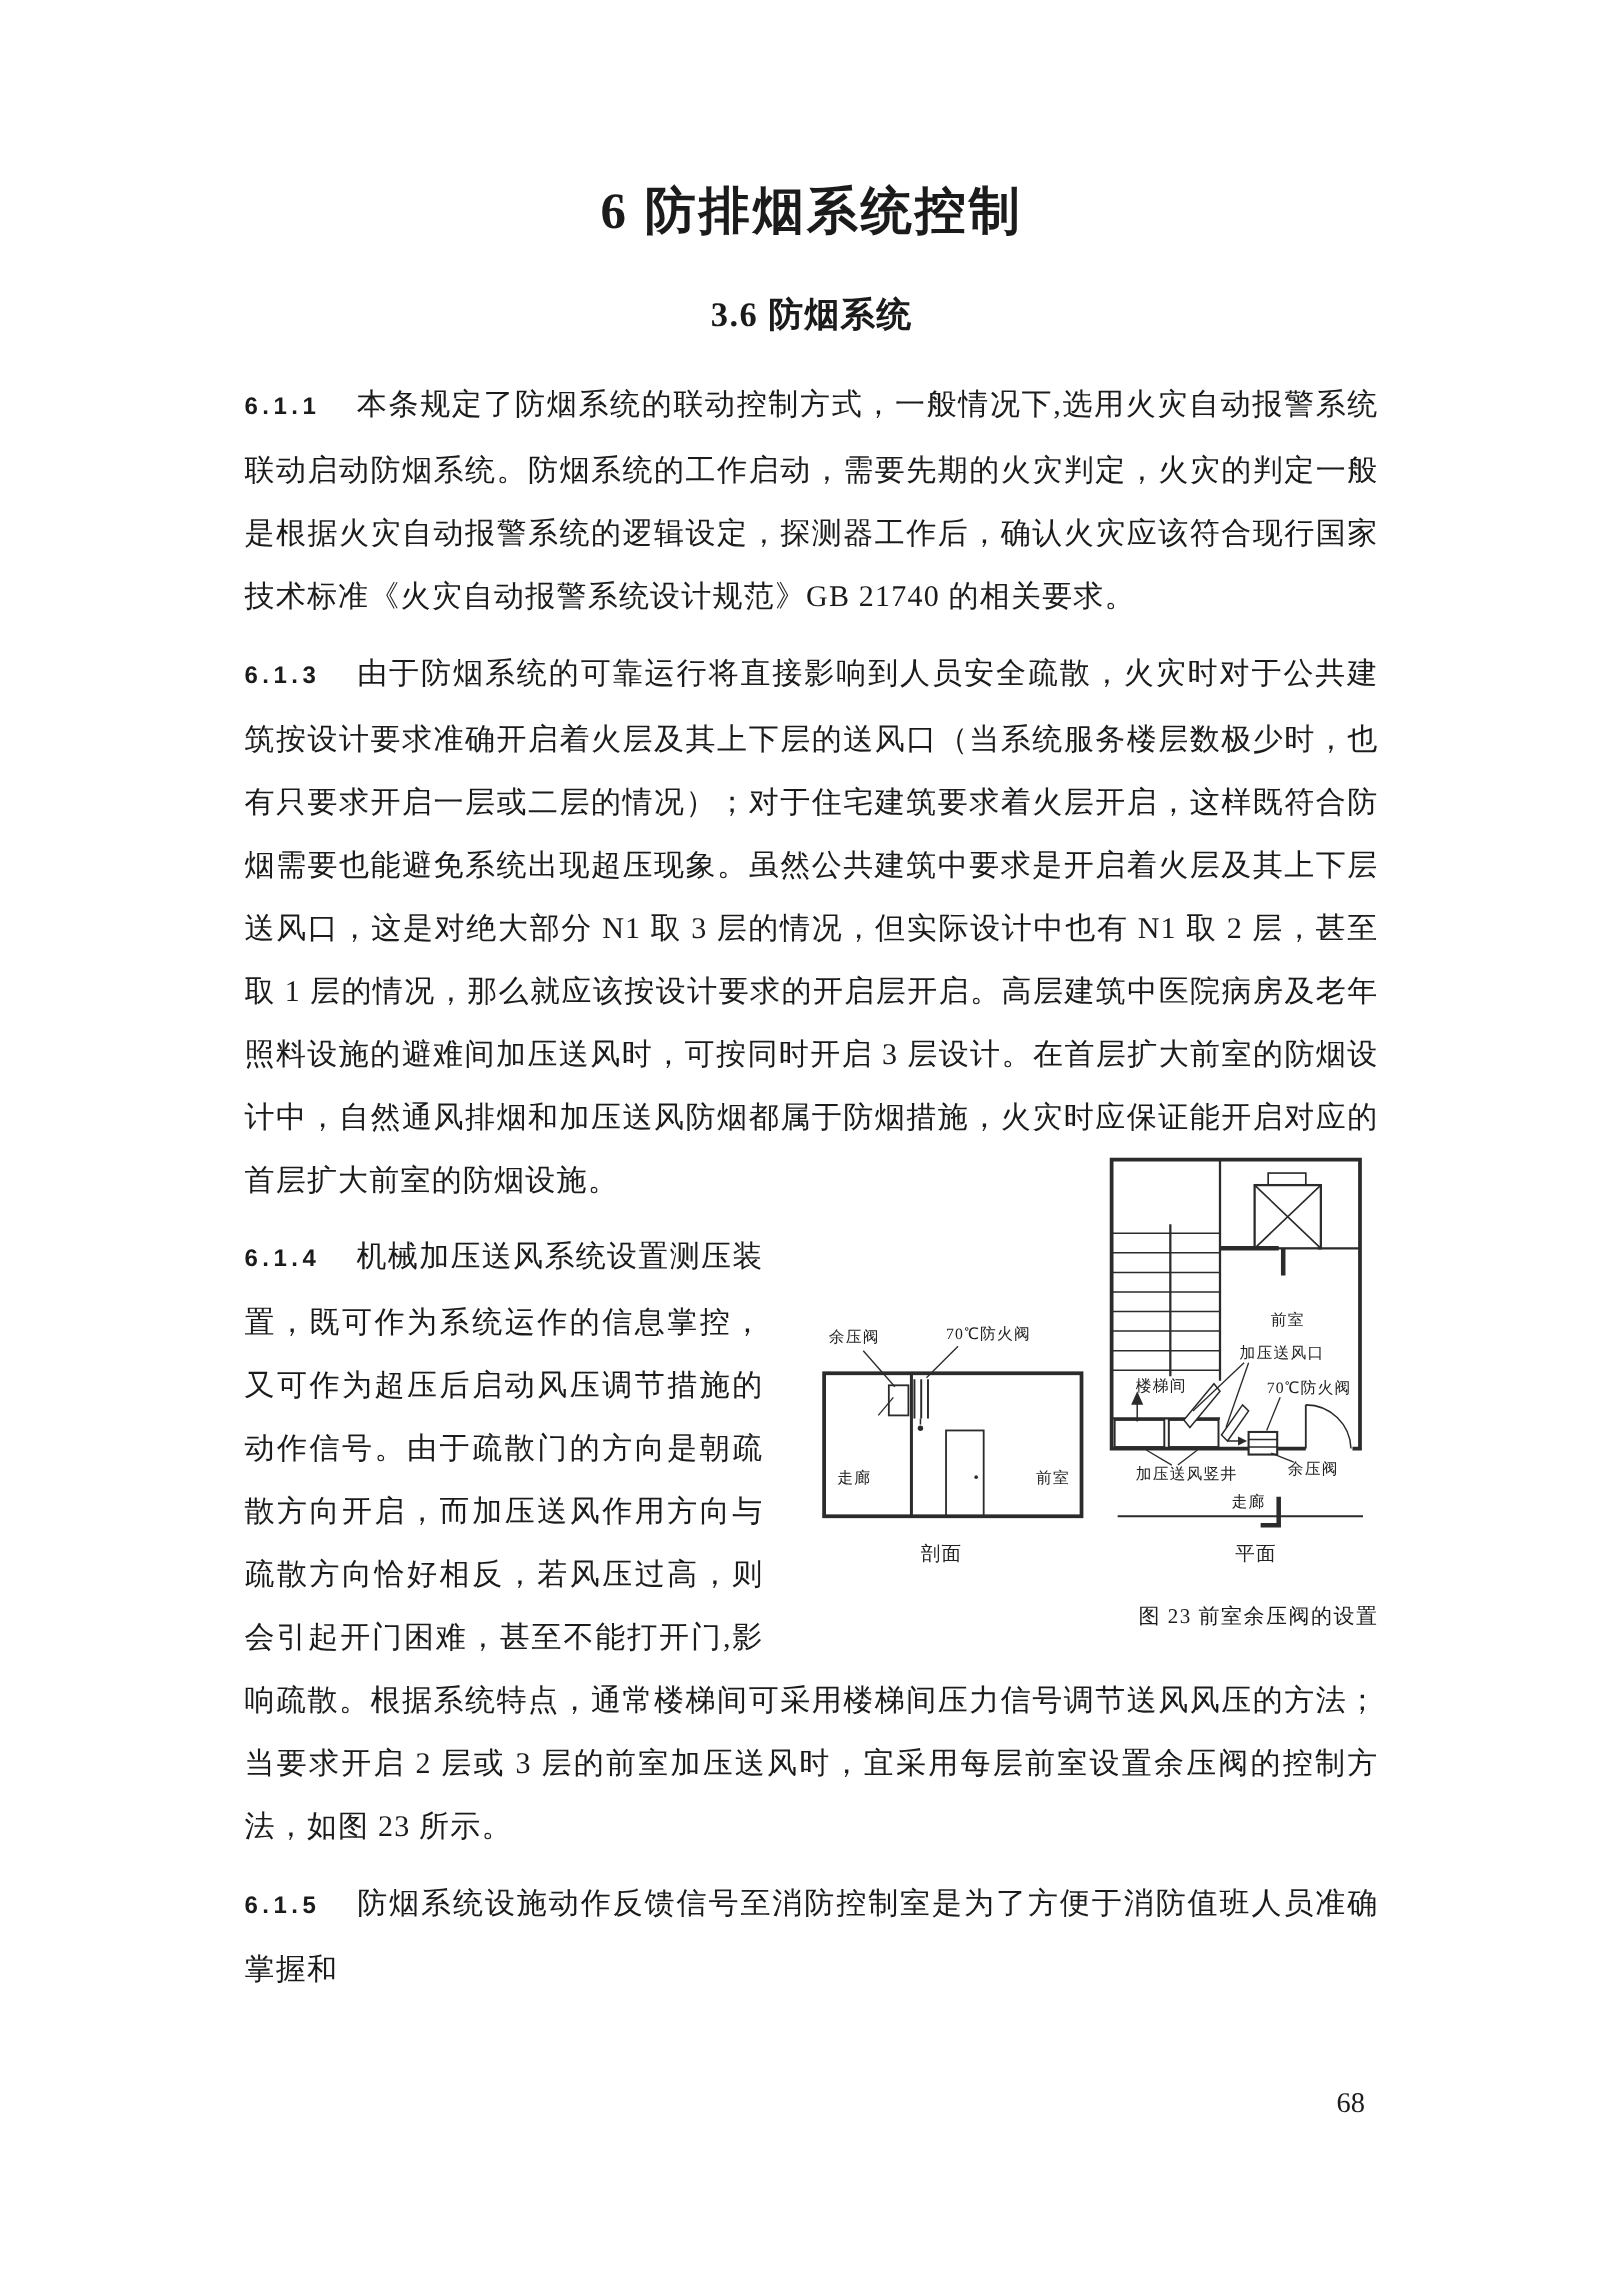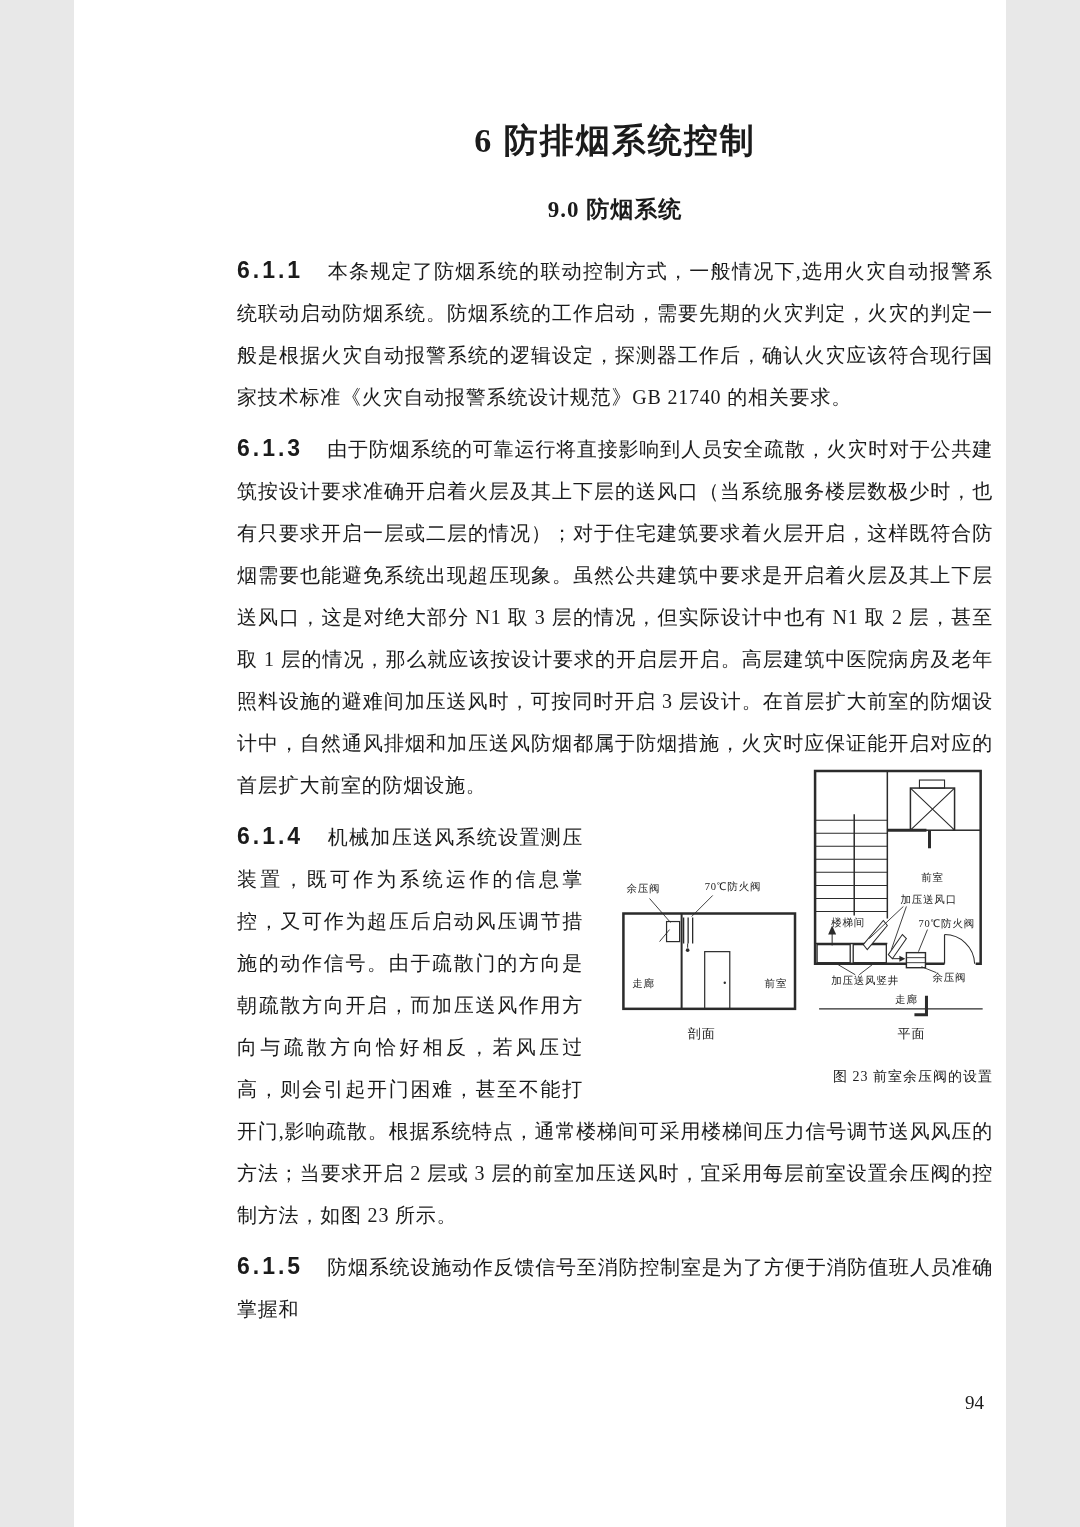--- a/index.html
+++ b/index.html
@@ -1,47 +1,47 @@
 <!DOCTYPE html>
 <html><head>
 <meta charset="utf-8">
 <style>
   html,body { margin:0; padding:0; background:#e8e8e8; }
   .page {
-    width:932px; height:1527px; background:#ffffff; position:relative;
+    width:1080px; height:1527px; background:#ffffff; position:relative;
     margin:0 auto; overflow:hidden;
     font-family:"Liberation Serif", serif; color:#1b1b1b;
   }
   .content { position:absolute; left:163px; top:118px; width:756px; }
   .doc-title { font-size:34px; font-weight:bold; text-align:center; margin:0 0 30px 0; letter-spacing:2px; }
   .doc-subtitle { font-size:23px; font-weight:bold; text-align:center; margin:0 0 24px 0; letter-spacing:1px; }
   .para { font-size:20px; line-height:42px; text-align:justify; margin:0 0 9px 0; letter-spacing:0.8px; }
   .pnum {
     font-family:"Liberation Sans", sans-serif; font-weight:bold;
-    font-size:23px; letter-spacing:3px; margin-right:24px; white-space:nowrap;
+    font-size:16px; letter-spacing:3px; margin-right:24px; white-space:nowrap;
   }
   .figure-float { float:right; width:402px; margin:4px 0 8px 8px; }
   .figure-float svg { display:block; width:402px; height:286px; }
   .figure-caption { display:block; text-align:right; font-size:14px; margin-top:2px; letter-spacing:1px; }
   .page-number { position:absolute; left:891px; top:1392px; font-size:19px; }
   
   .dl { stroke:#2b2b2b; fill:none; }
   .df { fill:#ffffff; stroke:#2b2b2b; }
   .dd { fill:#2b2b2b; stroke:none; }
   svg text { fill:#222222; font-family:"Liberation Serif", serif; font-size:10.5px; }
   svg text.sub { font-size:13px; }
 </style>
 </head>
 <body>
 
 <div class="page">
   <div class="content">
 
     <div class="doc-title">6 防排烟系统控制</div>
-    <div class="doc-subtitle">9.0 防烟系统</div>
+    <div class="doc-subtitle">3.6 防烟系统</div>
 
     <p class="para"><span class="pnum">6.1.1</span><span>本条规定了防烟系统的联动控制方式，一般情况下,选用火灾自动报警系统联动启动防烟系统。防烟系统的工作启动，需要先期的火灾判定，火灾的判定一般是根据火灾自动报警系统的逻辑设定，探测器工作后，确认火灾应该符合现行国家技术标准《火灾自动报警系统设计规范》GB 21740 的相关要求。</span></p>
 
 
     <p class="para"><span class="pnum">6.1.3</span><span>由于防烟系统的可靠运行将直接影响到人员安全疏散，火灾时对于公共建筑按设计要求准确开启着火层及其上下层的送风口（当系统服务楼层数极少时，也有只要求开启一层或二层的情况）；对于住宅建筑要求着火层开启，这样既符合防烟需要也能避免系统出现超压现象。虽然公共建筑中要求是开启着火层及其上下层送风口，这是对绝大部分 N1 取 3 层的情况，但实际设计中也有 N1 取 2 层，甚至取 1 层的情况，那么就应该按设计要求的开启层开启。高层建筑中医院病房及老年照料设施的避难间加压送风时，可按同时开启 3 层设计。在首层扩大前室的防烟设计中，自然通风排烟和加压送风防烟都属于防烟措施，火灾</span><span class="figure-float">
           <svg viewBox="0 0 400 285" xmlns="http://www.w3.org/2000/svg">
 
         <g>
           <rect class="dl" x="32" y="145" width="171" height="95" stroke-width="2.5"></rect>
           <path class="dl" d="M90,145 V240" stroke-width="2"></path>
@@ -119,14 +119,14 @@
       </svg>
           <span class="figure-caption">图 23 前室余压阀的设置</span>
         </span><span>时应保证能开启对应的首层扩大前室的防烟设施。</span></p>
 
     <p class="para"><span class="pnum">6.1.4</span><span>机械加压送风系统设置测压装置，既可作为系统运作的信息掌控，又可作为超压后启动风压调节措施的动作信号。由于疏散门的方向是朝疏散方向开启，而加压送风作用方向与疏散方向恰好相反，若风压过高，则会引起开门困难，甚至不能打开门,影响疏散。根据系统特点，通常楼梯间可采用楼梯间压力信号调节送风风压的方法；当要求开启 2 层或 3 层的前室加压送风时，宜采用每层前室设置余压阀的控制方法，如图 23 所示。</span></p>
 
     <p class="para"><span class="pnum">6.1.5</span><span>防烟系统设施动作反馈信号至消防控制室是为了方便于消防值班人员准确掌握和</span></p>
 
   </div>
 
-  <div class="page-number">94</div>
+  <div class="page-number">68</div>
 </div>
 
 </body></html>

